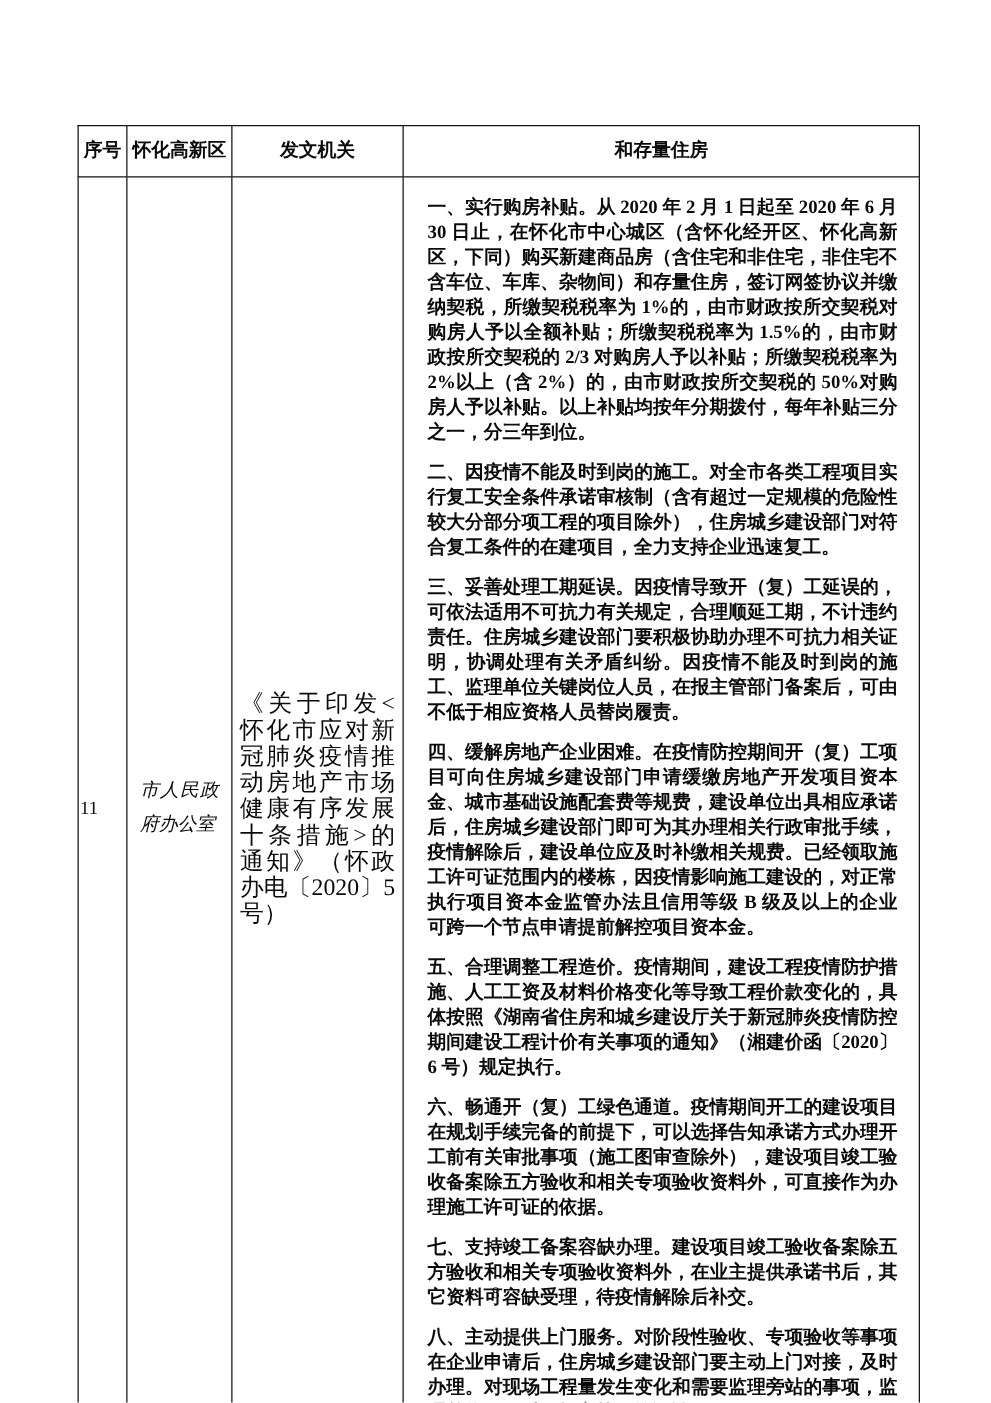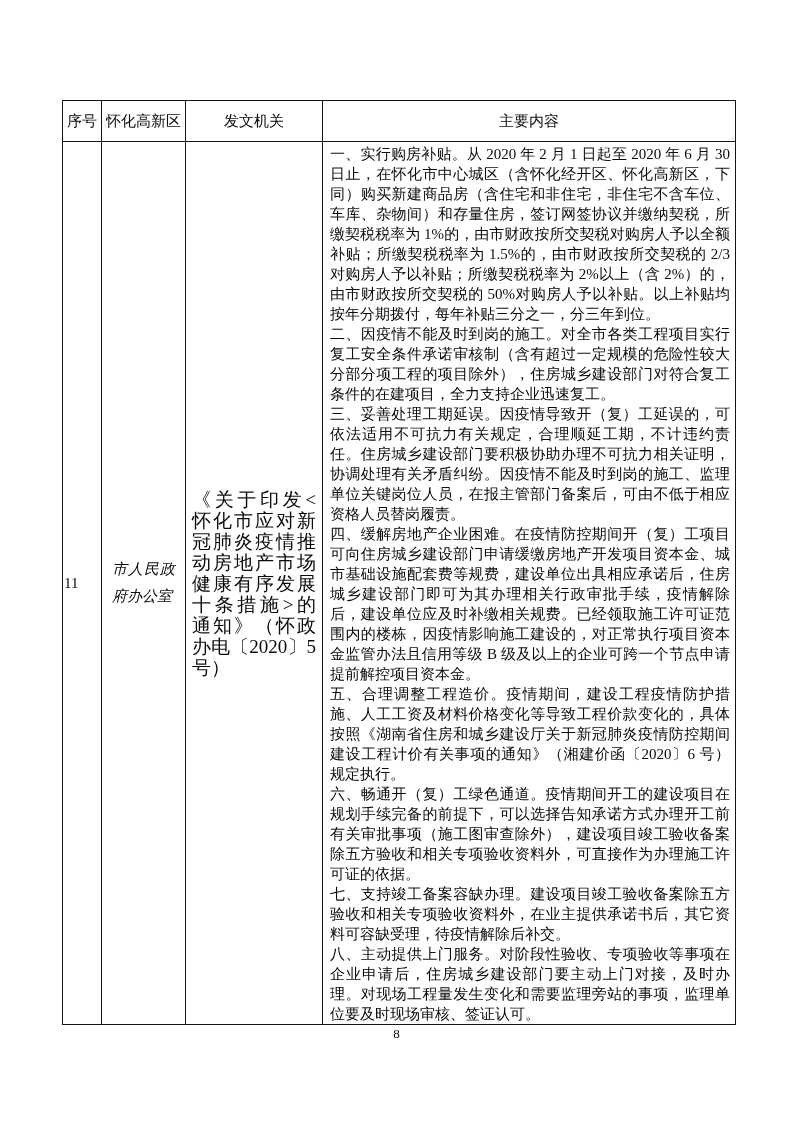--- a/index.html
+++ b/index.html
@@ -31,21 +31,21 @@
   table.info-table th,
   table.info-table td {
     border: 1.5px solid #141414;
     font-weight: normal;
     box-sizing: border-box;
   }
   tr.header-row {
     height: 41px;
   }
   tr.header-row th {
-    font-weight: normal;
+    font-weight: bold;
     font-size: 15px;
     line-height: 19px;
     text-align: center;
     vertical-align: middle;
     padding: 1px 2px;
   }
   tr.body-row {
     height: 800px;
   }
   td.cell-seq {
@@ -71,23 +71,24 @@
     text-align: justify;
     text-justify: inter-character;
   }
   td.cell-content {
     vertical-align: top;
     padding: 2px 5px 0 7px;
     font-size: 15px;
     line-height: 20px;
   }
   td.cell-content p {
-    margin: 0;
+    margin: 12px;
     text-align: justify;
     text-justify: inter-character;
+    font-weight: bold;
   }
   .page-number {
     position: absolute;
     left: 0;
     right: 0;
     top: 1026px;
     text-align: center;
     font-size: 13px;
   }
 </style>
@@ -101,21 +102,21 @@
       <col style="width:39px">
       <col style="width:84px">
       <col style="width:137px">
       <col style="width:413px">
     </colgroup>
     <thead>
       <tr class="header-row">
         <th>序号</th>
         <th>怀化高新区</th>
         <th>发文机关</th>
-        <th>主要内容</th>
+        <th>和存量住房</th>
       </tr>
     </thead>
     <tbody>
       <tr class="body-row">
         <td class="cell-seq">11</td>
         <td class="cell-agency">市人民政府办公室</td>
         <td class="cell-doc-name">《关于印发&lt;怀化市应对新冠肺炎疫情推动房地产市场健康有序发展十条措施&gt;的通知》（怀政办电〔2020〕5 号）</td>
         <td class="cell-content">
             <p>一、实行购房补贴。从 2020 年 2 月 1 日起至 2020 年 6 月 30 日止，在怀化市中心城区（含怀化经开区、怀化高新区，下同）购买新建商品房（含住宅和非住宅，非住宅不含车位、车库、杂物间）和存量住房，签订网签协议并缴纳契税，所缴契税税率为 1%的，由市财政按所交契税对购房人予以全额补贴；所缴契税税率为 1.5%的，由市财政按所交契税的 2/3 对购房人予以补贴；所缴契税税率为 2%以上（含 2%）的，由市财政按所交契税的 50%对购房人予以补贴。以上补贴均按年分期拨付，每年补贴三分之一，分三年到位。</p>
             <p>二、因疫情不能及时到岗的施工。对全市各类工程项目实行复工安全条件承诺审核制（含有超过一定规模的危险性较大分部分项工程的项目除外），住房城乡建设部门对符合复工条件的在建项目，全力支持企业迅速复工。</p>

